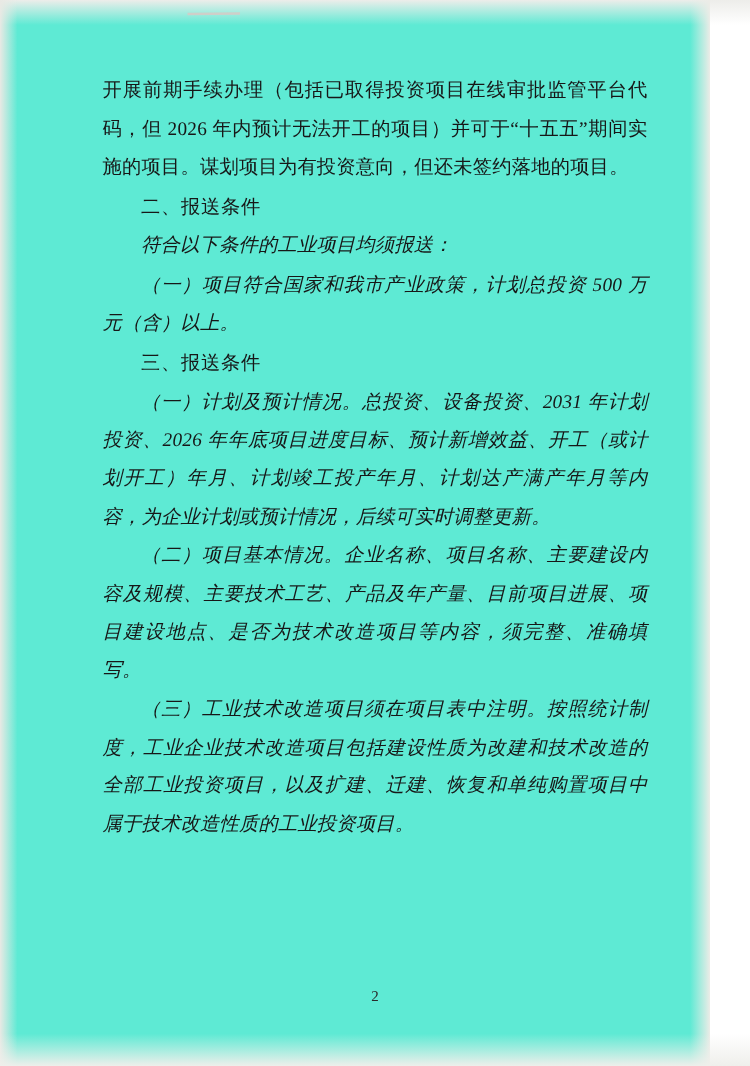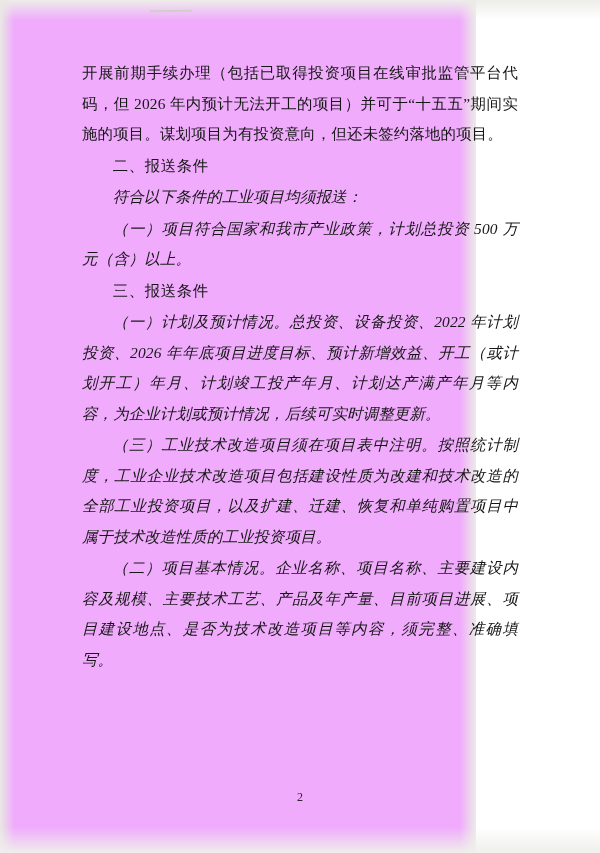--- a/index.html
+++ b/index.html
@@ -8,23 +8,23 @@
     background: #ffffff;
   }
   body {
     width: 600px;
     height: 853px;
     overflow: hidden;
     font-family: "Liberation Serif", "DejaVu Serif", serif;
   }
   .page {
     position: relative;
-    width: 476px;
+    width: 568px;
     height: 853px;
-    background: #f0abfc;
+    background: #5eead4;
   }
   
   .scan-edge-left {
     position: absolute;
     left: 0; top: 0;
     width: 14px; height: 853px;
     background: linear-gradient(to right, #e9e9e4, rgba(255,255,255,0));
     pointer-events: none;
   }
   .scan-edge-right {
@@ -101,19 +101,19 @@
   <div class="scan-edge-right"></div>
   <div class="scan-edge-bottom"></div>
   <div class="staple-mark"></div>
 
   <div class="content">
     <p class="">开展前期手续办理（包括已取得投资项目在线审批监管平台代码，但 2026 年内预计无法开工的项目）并可于“十五五”期间实施的项目。谋划项目为有投资意向，但还未签约落地的项目。</p>
     <p class="heading">二、报送条件</p>
     <p class="indent">符合以下条件的工业项目均须报送：</p>
     <p class="indent">（一）项目符合国家和我市产业政策，计划总投资 500 万元（含）以上。</p>
     <p class="heading">三、报送条件</p>
-    <p class="indent">（一）计划及预计情况。总投资、设备投资、2022 年计划投资、2026 年年底项目进度目标、预计新增效益、开工（或计划开工）年月、计划竣工投产年月、计划达产满产年月等内容，为企业计划或预计情况，后续可实时调整更新。</p>
+    <p class="indent">（一）计划及预计情况。总投资、设备投资、2031 年计划投资、2026 年年底项目进度目标、预计新增效益、开工（或计划开工）年月、计划竣工投产年月、计划达产满产年月等内容，为企业计划或预计情况，后续可实时调整更新。</p>
+    <p class="indent">（二）项目基本情况。企业名称、项目名称、主要建设内容及规模、主要技术工艺、产品及年产量、目前项目进展、项目建设地点、是否为技术改造项目等内容，须完整、准确填写。</p>
     <p class="indent">（三）工业技术改造项目须在项目表中注明。按照统计制度，工业企业技术改造项目包括建设性质为改建和技术改造的全部工业投资项目，以及扩建、迁建、恢复和单纯购置项目中属于技术改造性质的工业投资项目。</p>
-    <p class="indent">（二）项目基本情况。企业名称、项目名称、主要建设内容及规模、主要技术工艺、产品及年产量、目前项目进展、项目建设地点、是否为技术改造项目等内容，须完整、准确填写。</p>
   </div>
 
   <div class="page-number">2</div>
 </div>
 
 </body></html>

